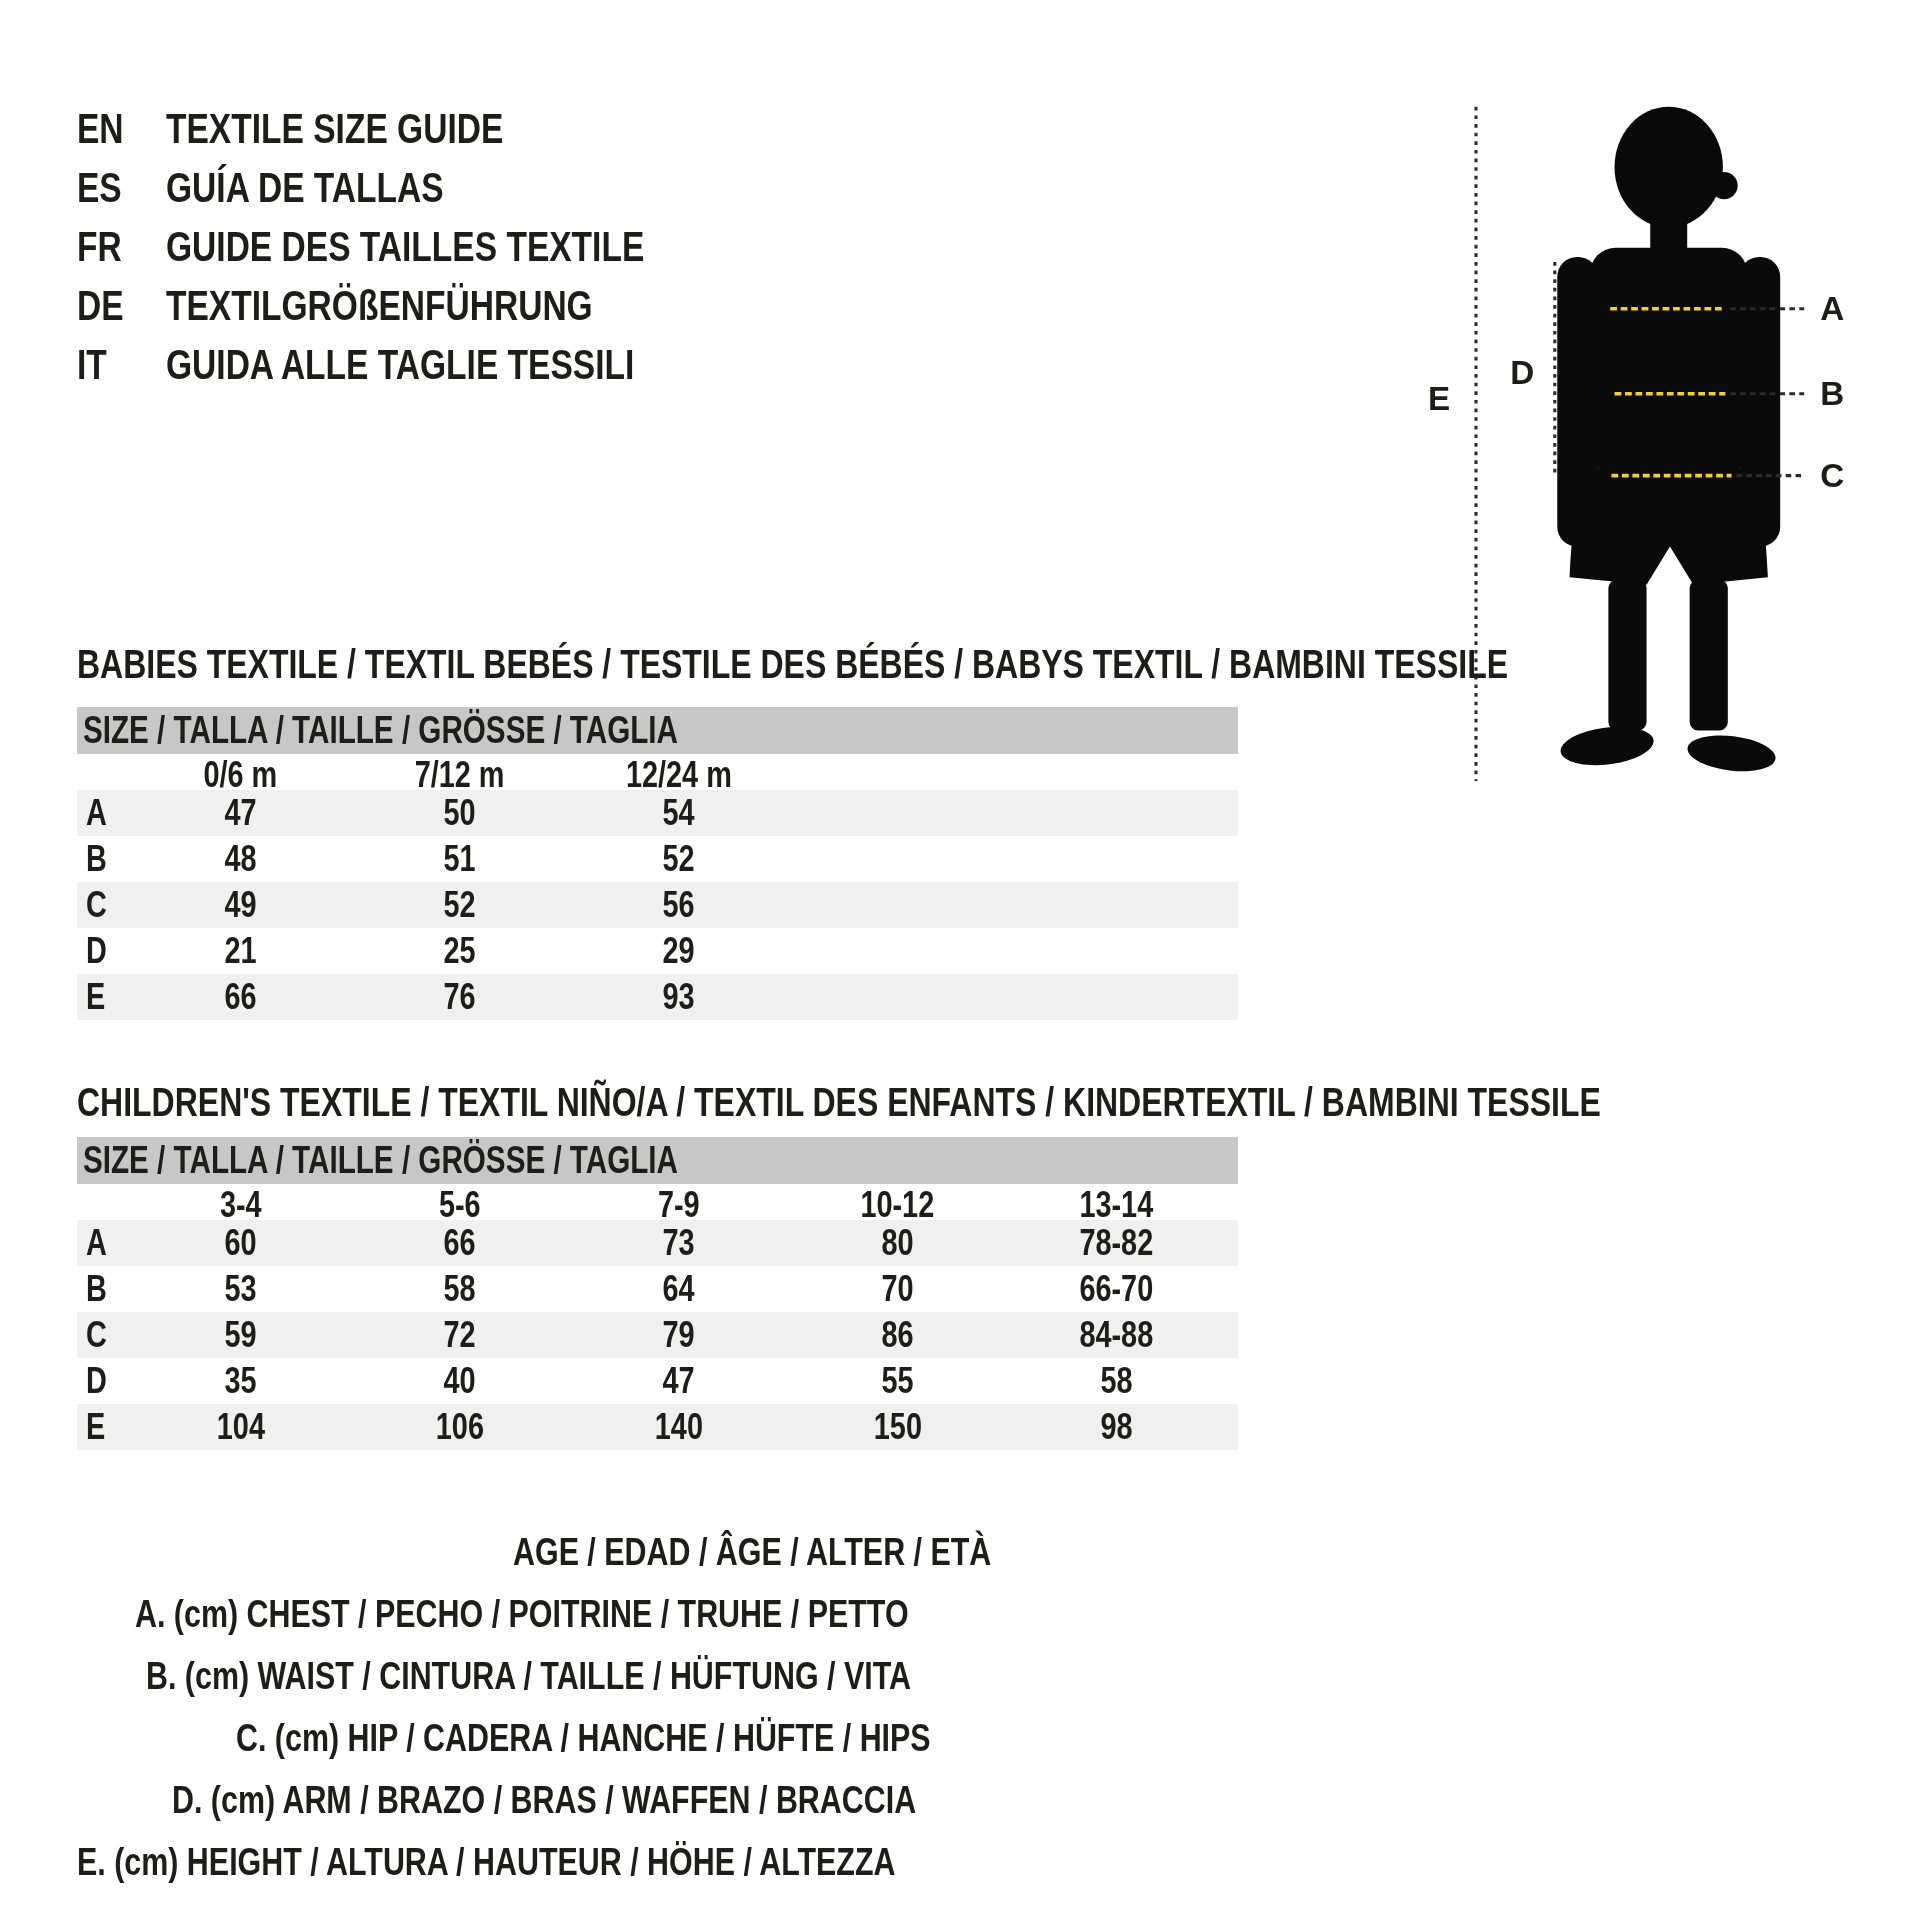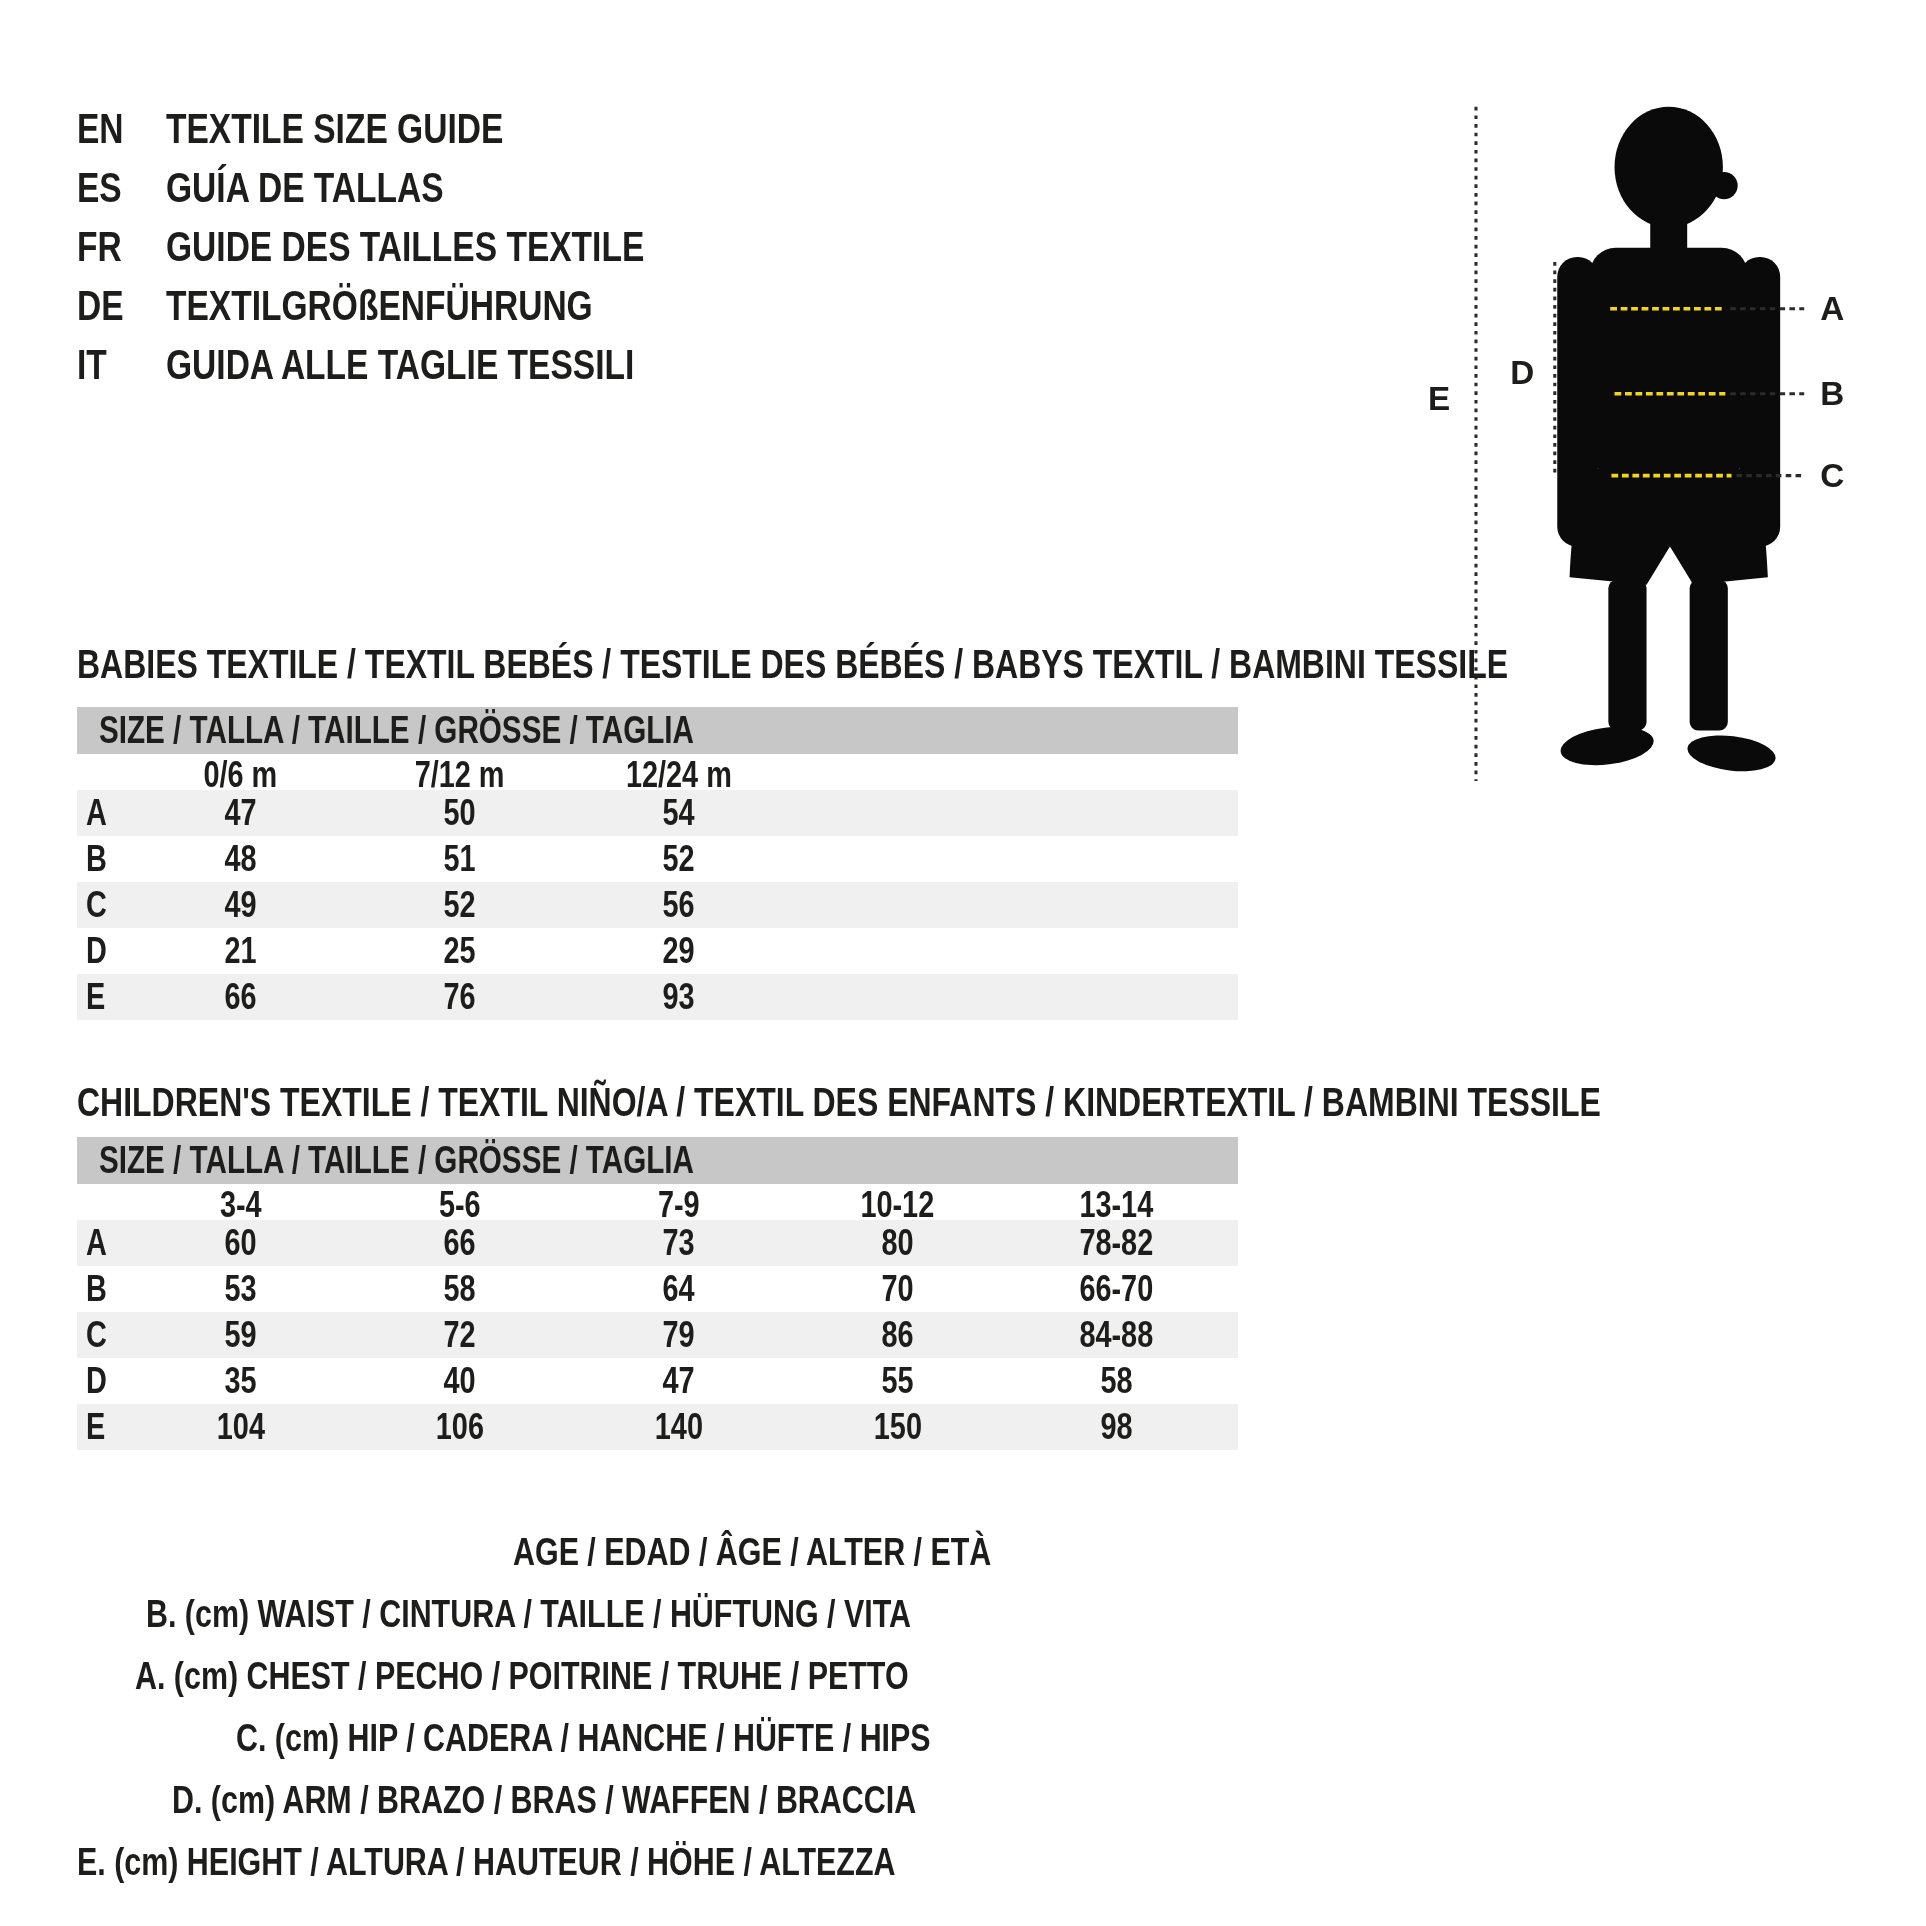--- a/index.html
+++ b/index.html
@@ -22,21 +22,21 @@
 
   
   .sec-title { position:absolute; left:77px; font-size:41px;margin-top:8px; }
   #babies-title   { top:633px; }
   #children-title { top:1071px; }
 
   
   .size-table { position:absolute; left:77px; width:1161px; }
   #babies-table   { top:707px; }
   #children-table { top:1137px; }
-  .size-bar { height:47px; background:#c7c7c7; display:flex; align-items:center; padding-left:22px; font-size:38px; }
+  .size-bar { height:47px; background:#c7c7c7; display:flex; align-items:center; padding-left:6px; font-size:38px; }
   .trow { display:grid; align-items:center; height:46px; font-size:37px; }
   .trow.colhead { height:36px; }
   .babies-cols   { grid-template-columns:54px 219px 219px 219px 1fr; }
   .children-cols { grid-template-columns:54px 219px 219px 219px 219px 219px 1fr; }
   .trow.shade { background:#f0f0f0; }
   .cell { text-align:center; }
   .cell.letter { text-align:left; padding-left:8.6px; }
 
   
   .legend { position:absolute; left:77px; top:1521px; }
@@ -223,26 +223,26 @@
       <span class="cell"><span class="cond-c">98</span></span>
       <span class="cell"></span>
     </div>
   </div>
 
   <section class="legend">
     <div class="legend-line">
       <span class="cond">AGE / EDAD / ÂGE / ALTER / ETÀ</span>
     </div>
     <div class="legend-line">
+      <span class="cond">A. (cm) CHEST / PECHO / POITRINE / TRUHE / PETTO</span>
+    </div>
+    <div class="legend-line">
       <span class="cond">B. (cm) WAIST / CINTURA / TAILLE / HÜFTUNG / VITA</span>
     </div>
     <div class="legend-line">
-      <span class="cond">A. (cm) CHEST / PECHO / POITRINE / TRUHE / PETTO</span>
-    </div>
-    <div class="legend-line">
       <span class="cond">C. (cm) HIP / CADERA / HANCHE / HÜFTE / HIPS</span>
     </div>
     <div class="legend-line">
       <span class="cond">D. (cm) ARM / BRAZO / BRAS / WAFFEN / BRACCIA</span>
     </div>
     <div class="legend-line">
       <span class="cond">E. (cm) HEIGHT / ALTURA / HAUTEUR / HÖHE / ALTEZZA</span>
     </div>
   </section>
 

